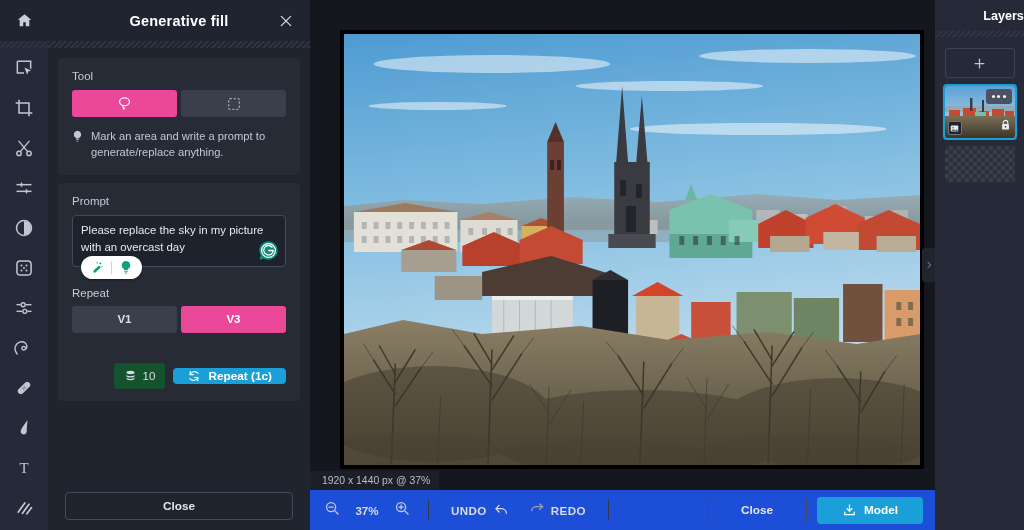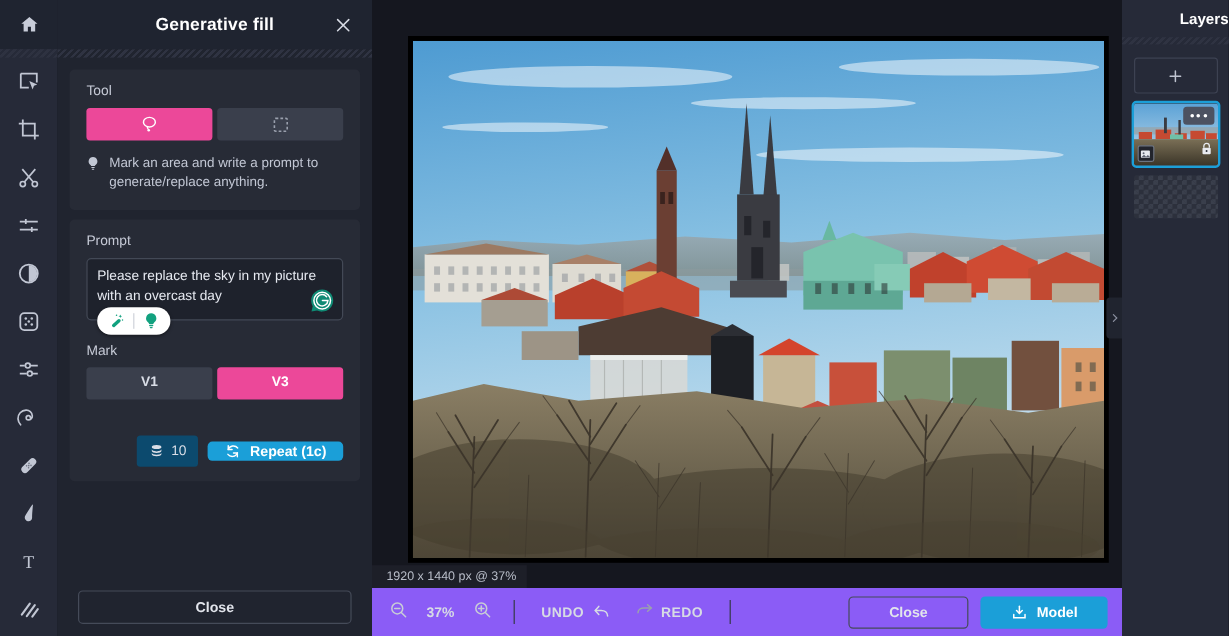--- a/index.html
+++ b/index.html
@@ -113,21 +113,21 @@
   .pill-btn { width: 22px; height: 19px; display:flex; align-items:center; justify-content:center; cursor:pointer;}
 
   .model-label { font-size: 11.5px; color: #c6cad6; margin: 20px 0 7px 0; }
 
   .action-row {
     display: flex; align-items: center; justify-content: flex-end;
     gap: 8px; margin-top: 30px;
   }
   .credits {
     display: flex; align-items: center; gap: 6px;
-    background: #0c4a6e; border-radius: 3px;
+    background: #14532d; border-radius: 3px;
     height: 26px; padding: 0 10px;
     font-size: 11.5px; color: #d9dde6;
   }
   .repeat-btn {
     display: flex; align-items: center; gap: 7px;
     background: #1b9fd8; color: #fff;
     height: 16px; padding: 0 14px; border-radius: 4px;
     font-size: 11.8px; font-weight: bold; cursor: pointer;
   }
 
@@ -162,21 +162,21 @@
 
   .dim-badge {
     position: absolute; left: 0; bottom: 0;
     background: #1d1f28;
     font-size: 10.4px; color: #b9bec9;
     padding: 4px 9px 4px 12px;
   }
 
   .bottombar {
     flex: 0 0 40px;
-    background: #8b5cf6;
+    background: #1d4ed8;
     display: flex; align-items: center;
     padding: 0 0 0 14px;
     gap: 0;
   }
   .zoomgrp { display: flex; align-items: center; gap: 13px; padding-right: 18px; }
   .zoom-val { font-size: 11.6px; font-weight: bold; color: #d7dbe4; min-width: 28px; text-align:center;}
   .vdiv { width: 1px; height: 20px; background: #343948; }
   .undogrp { display: flex; align-items: center; gap: 20px; padding: 0 22px; }
   .ur-btn { display: flex; align-items: center; gap: 6px; cursor: pointer;
             font-size: 11.6px; font-weight: bold; color: #d7dbe4; letter-spacing:.4px;}
@@ -425,21 +425,21 @@
             <div class="pill-btn">
               <svg width="14" height="15" viewBox="0 0 24 28">
                 <path d="M12 1.8a8 8 0 0 0-4.6 14.5c.8.6 1.2 1.3 1.3 2.2h6.6c.1-.9.5-1.6 1.3-2.2A8 8 0 0 0 12 1.8z" fill="#12a17f"></path>
                 <rect x="8.7" y="20" width="6.6" height="2" rx="1" fill="#12a17f"></rect>
                 <rect x="9.7" y="23.3" width="4.6" height="2" rx="1" fill="#12a17f"></rect>
               </svg>
             </div>
           </div>
         </div>
 
-        <div class="model-label">Mark</div>
+        <div class="model-label">Repeat</div>
         <div class="seg">
           <div class="seg-btn">V1</div>
           <div class="seg-btn active">V3</div>
         </div>
 
         <div class="action-row">
           <div class="credits">
             <svg width="13" height="13" viewBox="0 0 24 24">
               <ellipse cx="12" cy="6.4" rx="7.4" ry="3.1" fill="#d9dde6"></ellipse>
               <path d="M4.6 10.1c0 1.7 3.3 3.1 7.4 3.1s7.4-1.4 7.4-3.1v2.6c0 1.7-3.3 3.1-7.4 3.1s-7.4-1.4-7.4-3.1z" fill="#d9dde6"></path>

